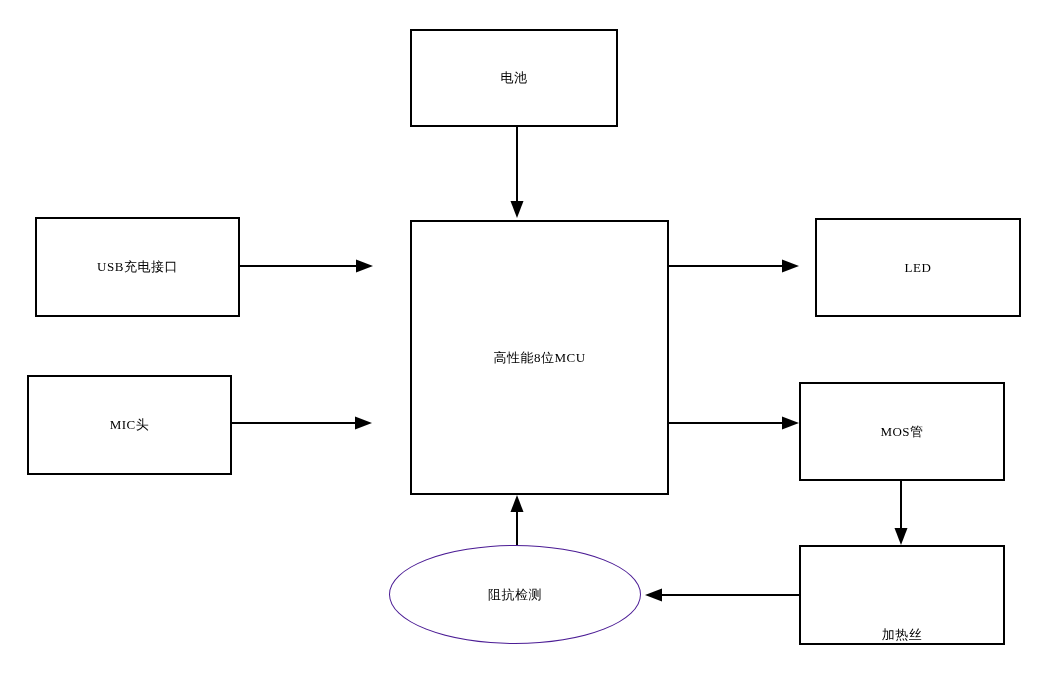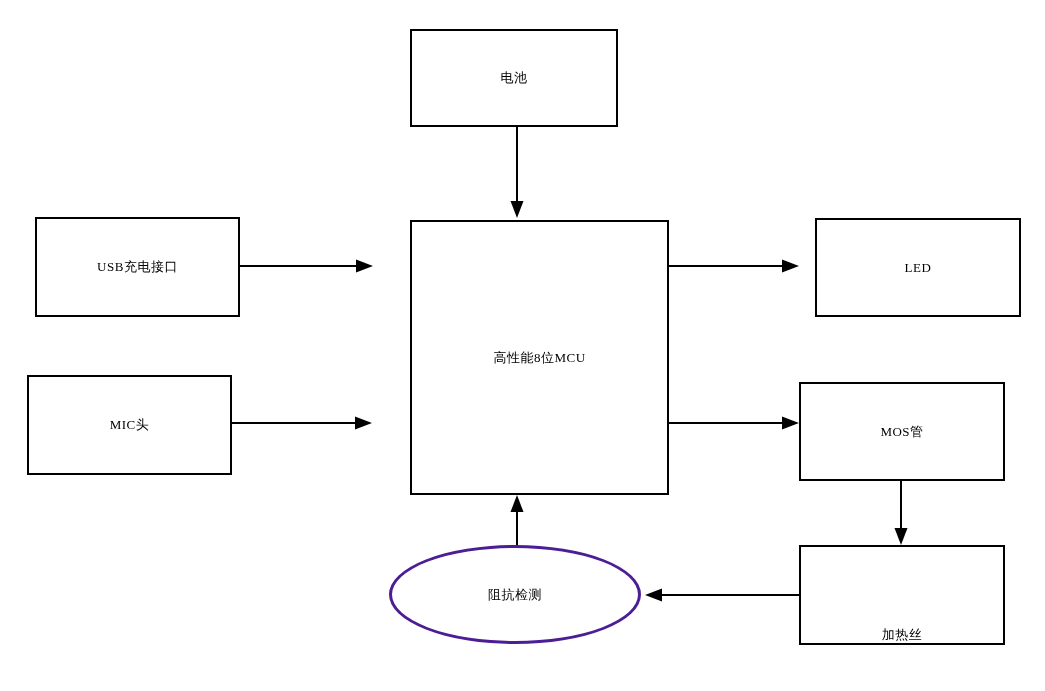--- a/index.html
+++ b/index.html
@@ -23,21 +23,21 @@
     justify-content: center;
     color: #000000;
     background: #ffffff;
     text-align: center;
     line-height: 1.2;
   }
   .node.rect {
     border: 2px solid #000000;
   }
   .node.ellipse {
-    border: 3px solid #4c1d95;
+    border: 1px solid #4c1d95;
     border-radius: 50%;
     text-align: right;
   }
   .node-label {
     font-size: 13px;
     letter-spacing: 0.5px;
     white-space: nowrap;
   }
   .edge-layer {
     position: absolute;

